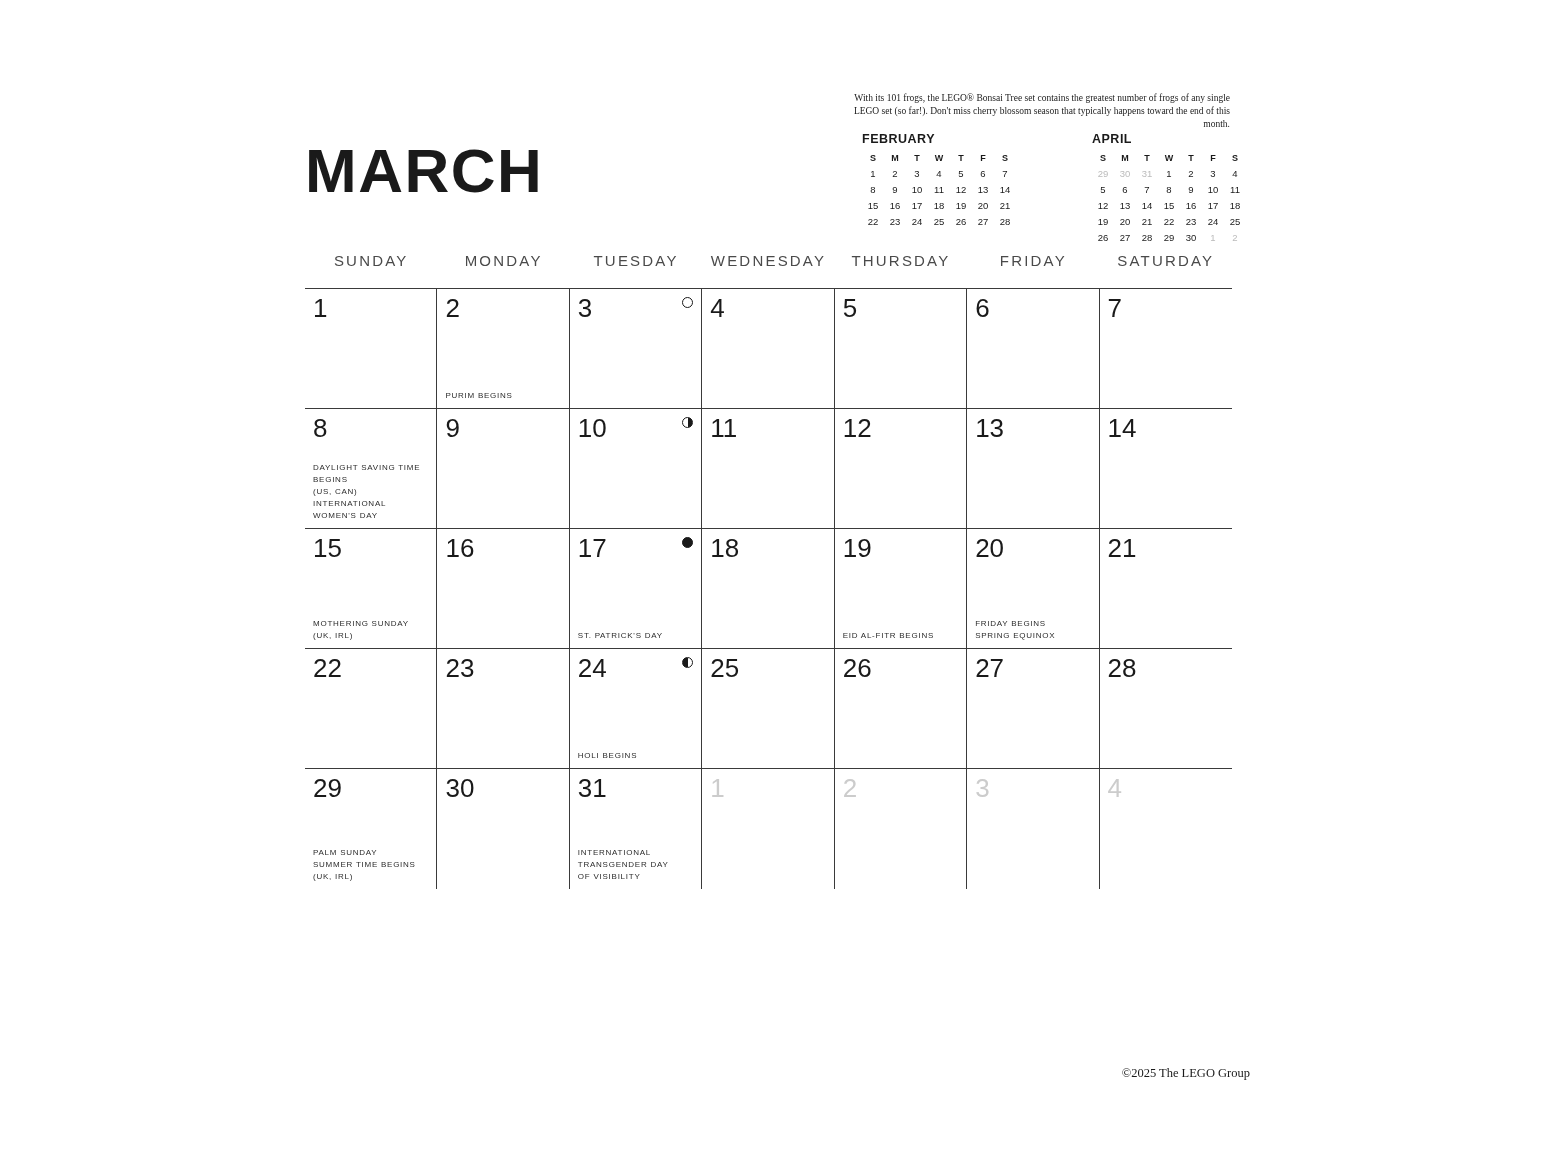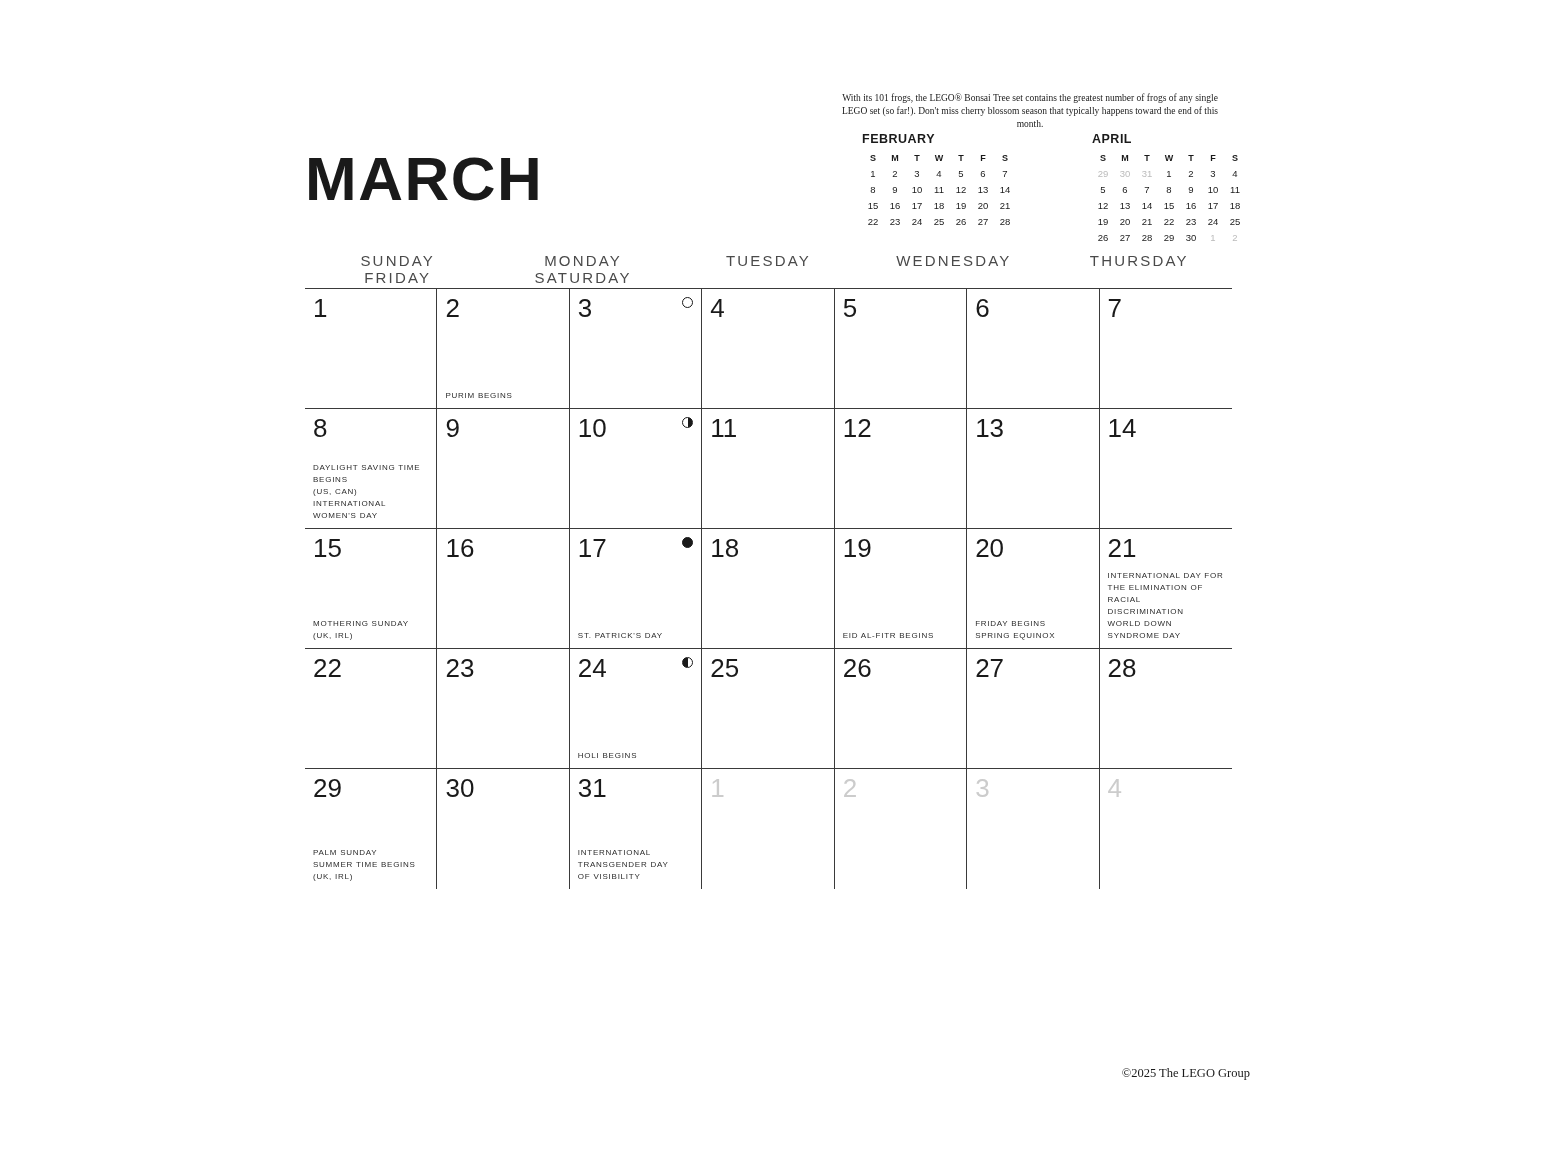--- a/index.html
+++ b/index.html
@@ -26,31 +26,30 @@
   
   .month-title {
     position: absolute;
     left: 305px;
     top: 140px;
     font-size: 62px;
     font-weight: bold;
     letter-spacing: 1.5px;
     line-height: 1;
     color: #1a1a1a;
-    margin-top: 8px;
   }
 
   .note {
     position: absolute;
     left: 830px;
     top: 92px;
     width: 400px;
     font-size: 9.5px;
     line-height: 1.35;
-    text-align: center;
+    text-align: right;
     color: #1a1a1a;
     font-family: "Liberation Serif", serif;
   }
 
   .mini-cals {
     position: absolute;
     left: 862px;
     top: 132px;
     display: flex;
     gap: 50px;
@@ -82,21 +81,21 @@
   }
   .mini-grid .muted { color: #bbbbbb; }
 
   
   .dow-row {
     position: absolute;
     left: 305px;
     top: 252px;
     width: 927px;
     display: grid;
-    grid-template-columns: repeat(5, 1fr);
+    grid-template-columns: repeat(7, 1fr);
   }
   .dow-row div {
     text-align: center;
     font-size: 15px;
     letter-spacing: 2.2px;
     color: #4a4a4a;
   }
 
   
   .grid {
@@ -361,26 +360,20 @@
       </div>
       <div class="cell">
         <div class="daynum">20</div>
         <div class="events">
           <div>FRIDAY BEGINS</div>
           <div>SPRING EQUINOX</div>
         </div>
       </div>
       <div class="cell">
         <div class="daynum">21</div>
-        <div class="events">
-          <div>INTERNATIONAL DAY FOR</div>
-          <div>THE ELIMINATION OF RACIAL</div>
-          <div>DISCRIMINATION</div>
-          <div>WORLD DOWN SYNDROME DAY</div>
-        </div>
       </div>
       <div class="cell">
         <div class="daynum">22</div>
       </div>
       <div class="cell">
         <div class="daynum">23</div>
       </div>
       <div class="cell">
         <div class="daynum">24</div>
         <div class="moon last"></div>

